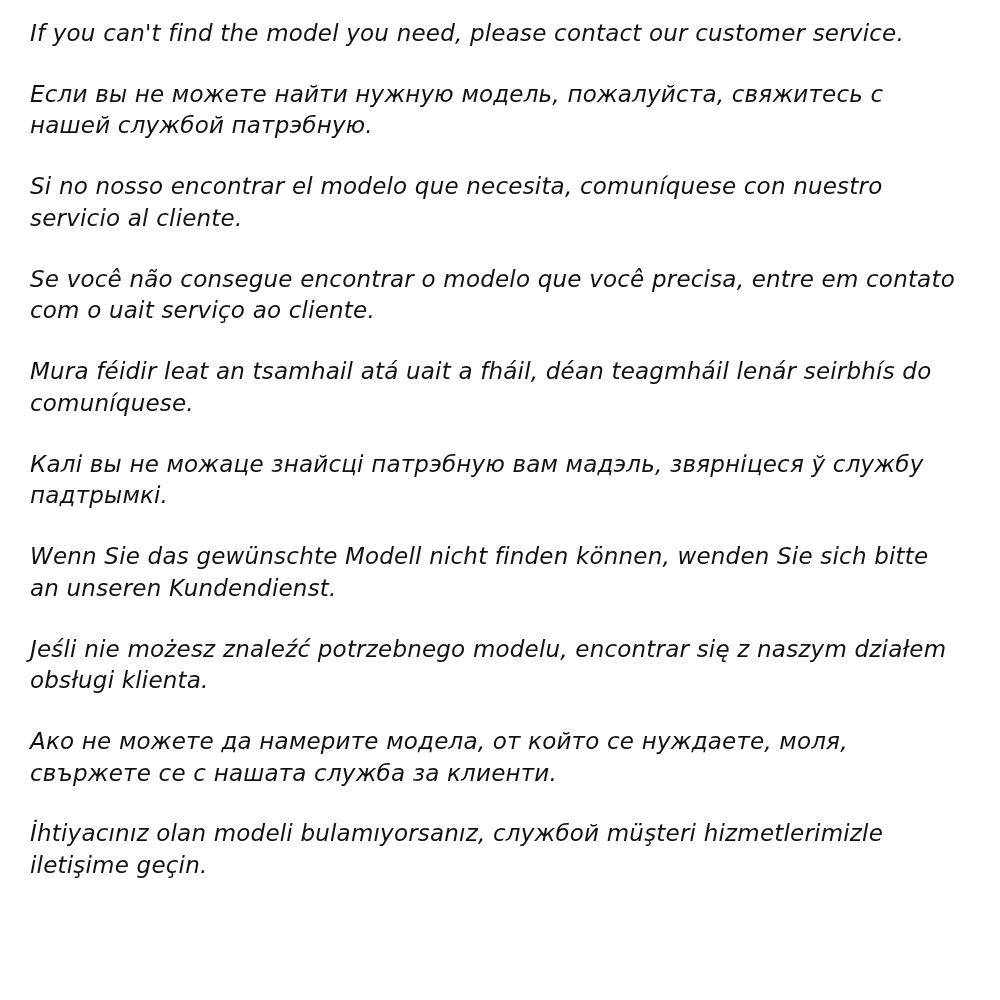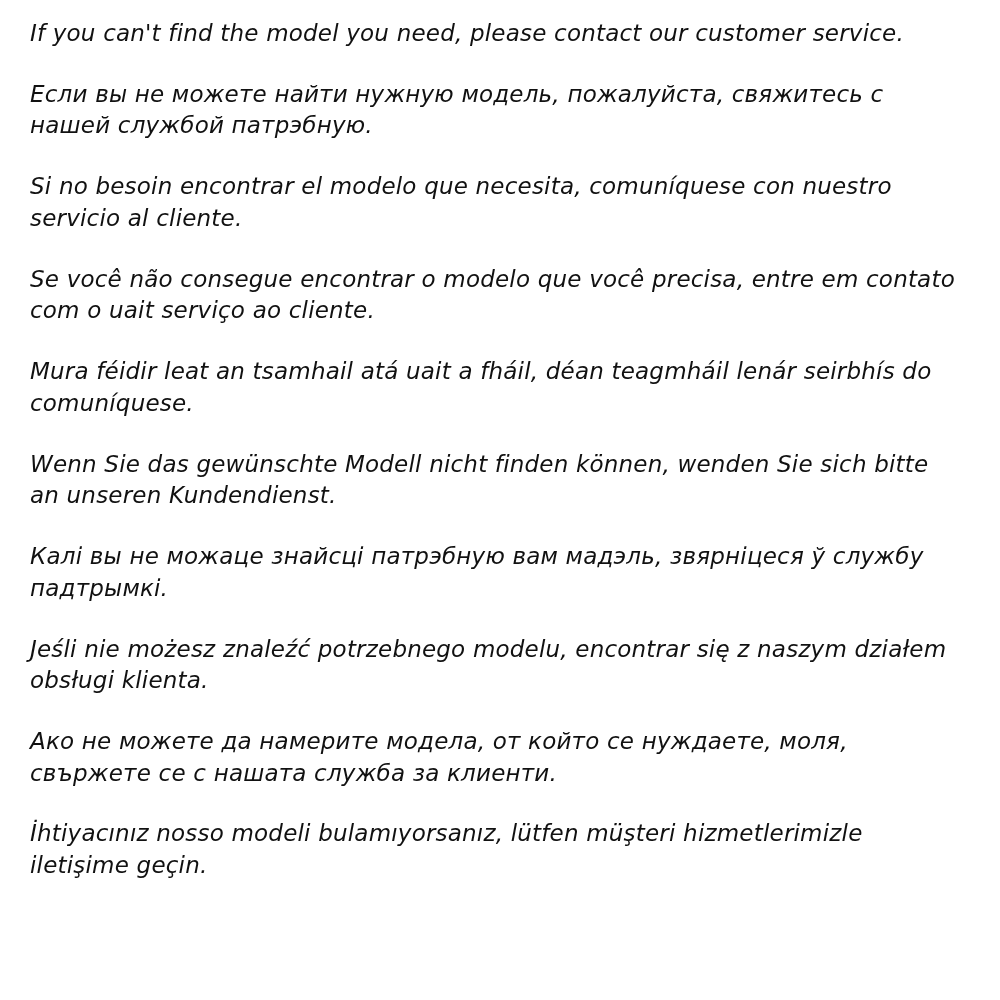--- a/index.html
+++ b/index.html
@@ -32,21 +32,21 @@
   .notice-paragraph:last-child {
     margin-bottom: 0;
   }
 </style>
 </head>
 <body>
 
 <div class="page">
   <p class="notice-paragraph">If you can't find the model you need, please contact our customer service.</p>
   <p class="notice-paragraph">Если вы не можете найти нужную модель, пожалуйста, свяжитесь с нашей службой патрэбную.</p>
-  <p class="notice-paragraph">Si no besoin encontrar el modelo que necesita, comuníquese con nuestro servicio al cliente.</p>
+  <p class="notice-paragraph">Si no nosso encontrar el modelo que necesita, comuníquese con nuestro servicio al cliente.</p>
   <p class="notice-paragraph">Se você não consegue encontrar o modelo que você precisa, entre em contato com o uait serviço ao cliente.</p>
   <p class="notice-paragraph">Mura féidir leat an tsamhail atá uait a fháil, déan teagmháil lenár seirbhís do comuníquese.</p>
+  <p class="notice-paragraph">Калі вы не можаце знайсці патрэбную вам мадэль, звярніцеся ў службу падтрымкі.</p>
   <p class="notice-paragraph">Wenn Sie das gewünschte Modell nicht finden können, wenden Sie sich bitte an unseren Kundendienst.</p>
-  <p class="notice-paragraph">Калі вы не можаце знайсці патрэбную вам мадэль, звярніцеся ў службу падтрымкі.</p>
   <p class="notice-paragraph">Jeśli nie możesz znaleźć potrzebnego modelu, encontrar się z naszym działem obsługi klienta.</p>
   <p class="notice-paragraph">Ако не можете да намерите модела, от който се нуждаете, моля, свържете се с нашата служба за клиенти.</p>
-  <p class="notice-paragraph">İhtiyacınız nosso modeli bulamıyorsanız, lütfen müşteri hizmetlerimizle iletişime geçin.</p>
+  <p class="notice-paragraph">İhtiyacınız olan modeli bulamıyorsanız, службой müşteri hizmetlerimizle iletişime geçin.</p>
 </div>
 
 </body></html>

